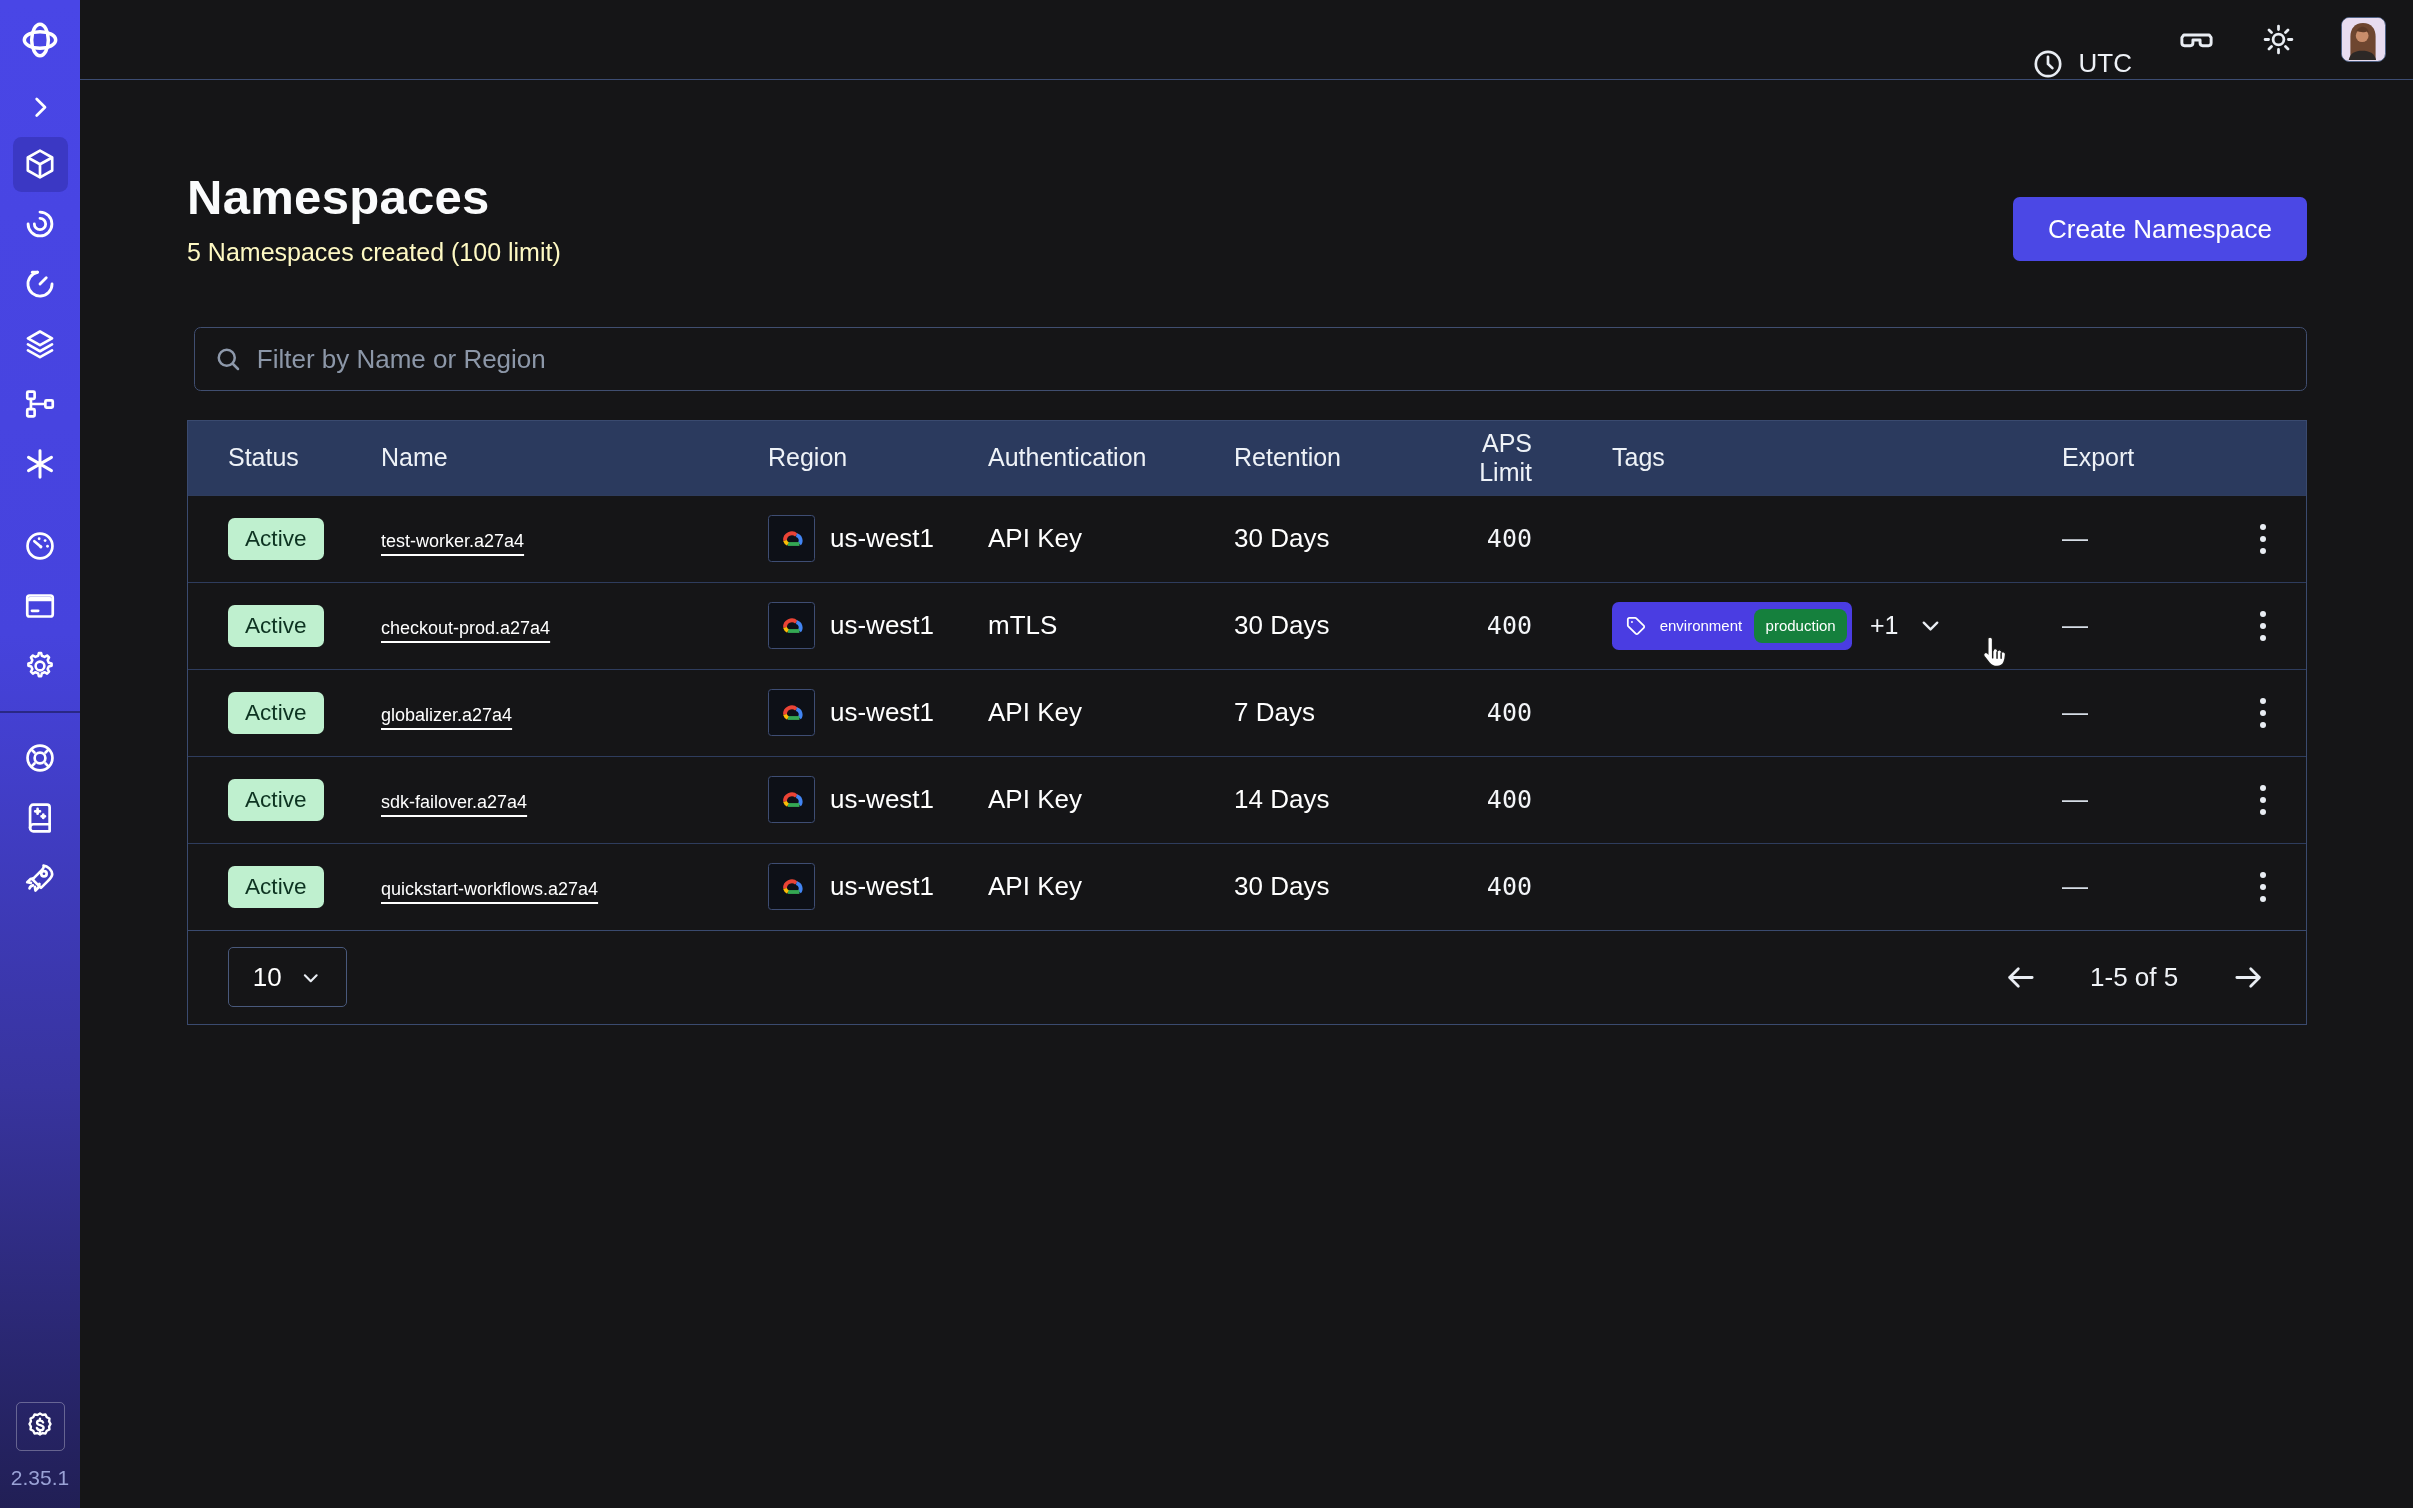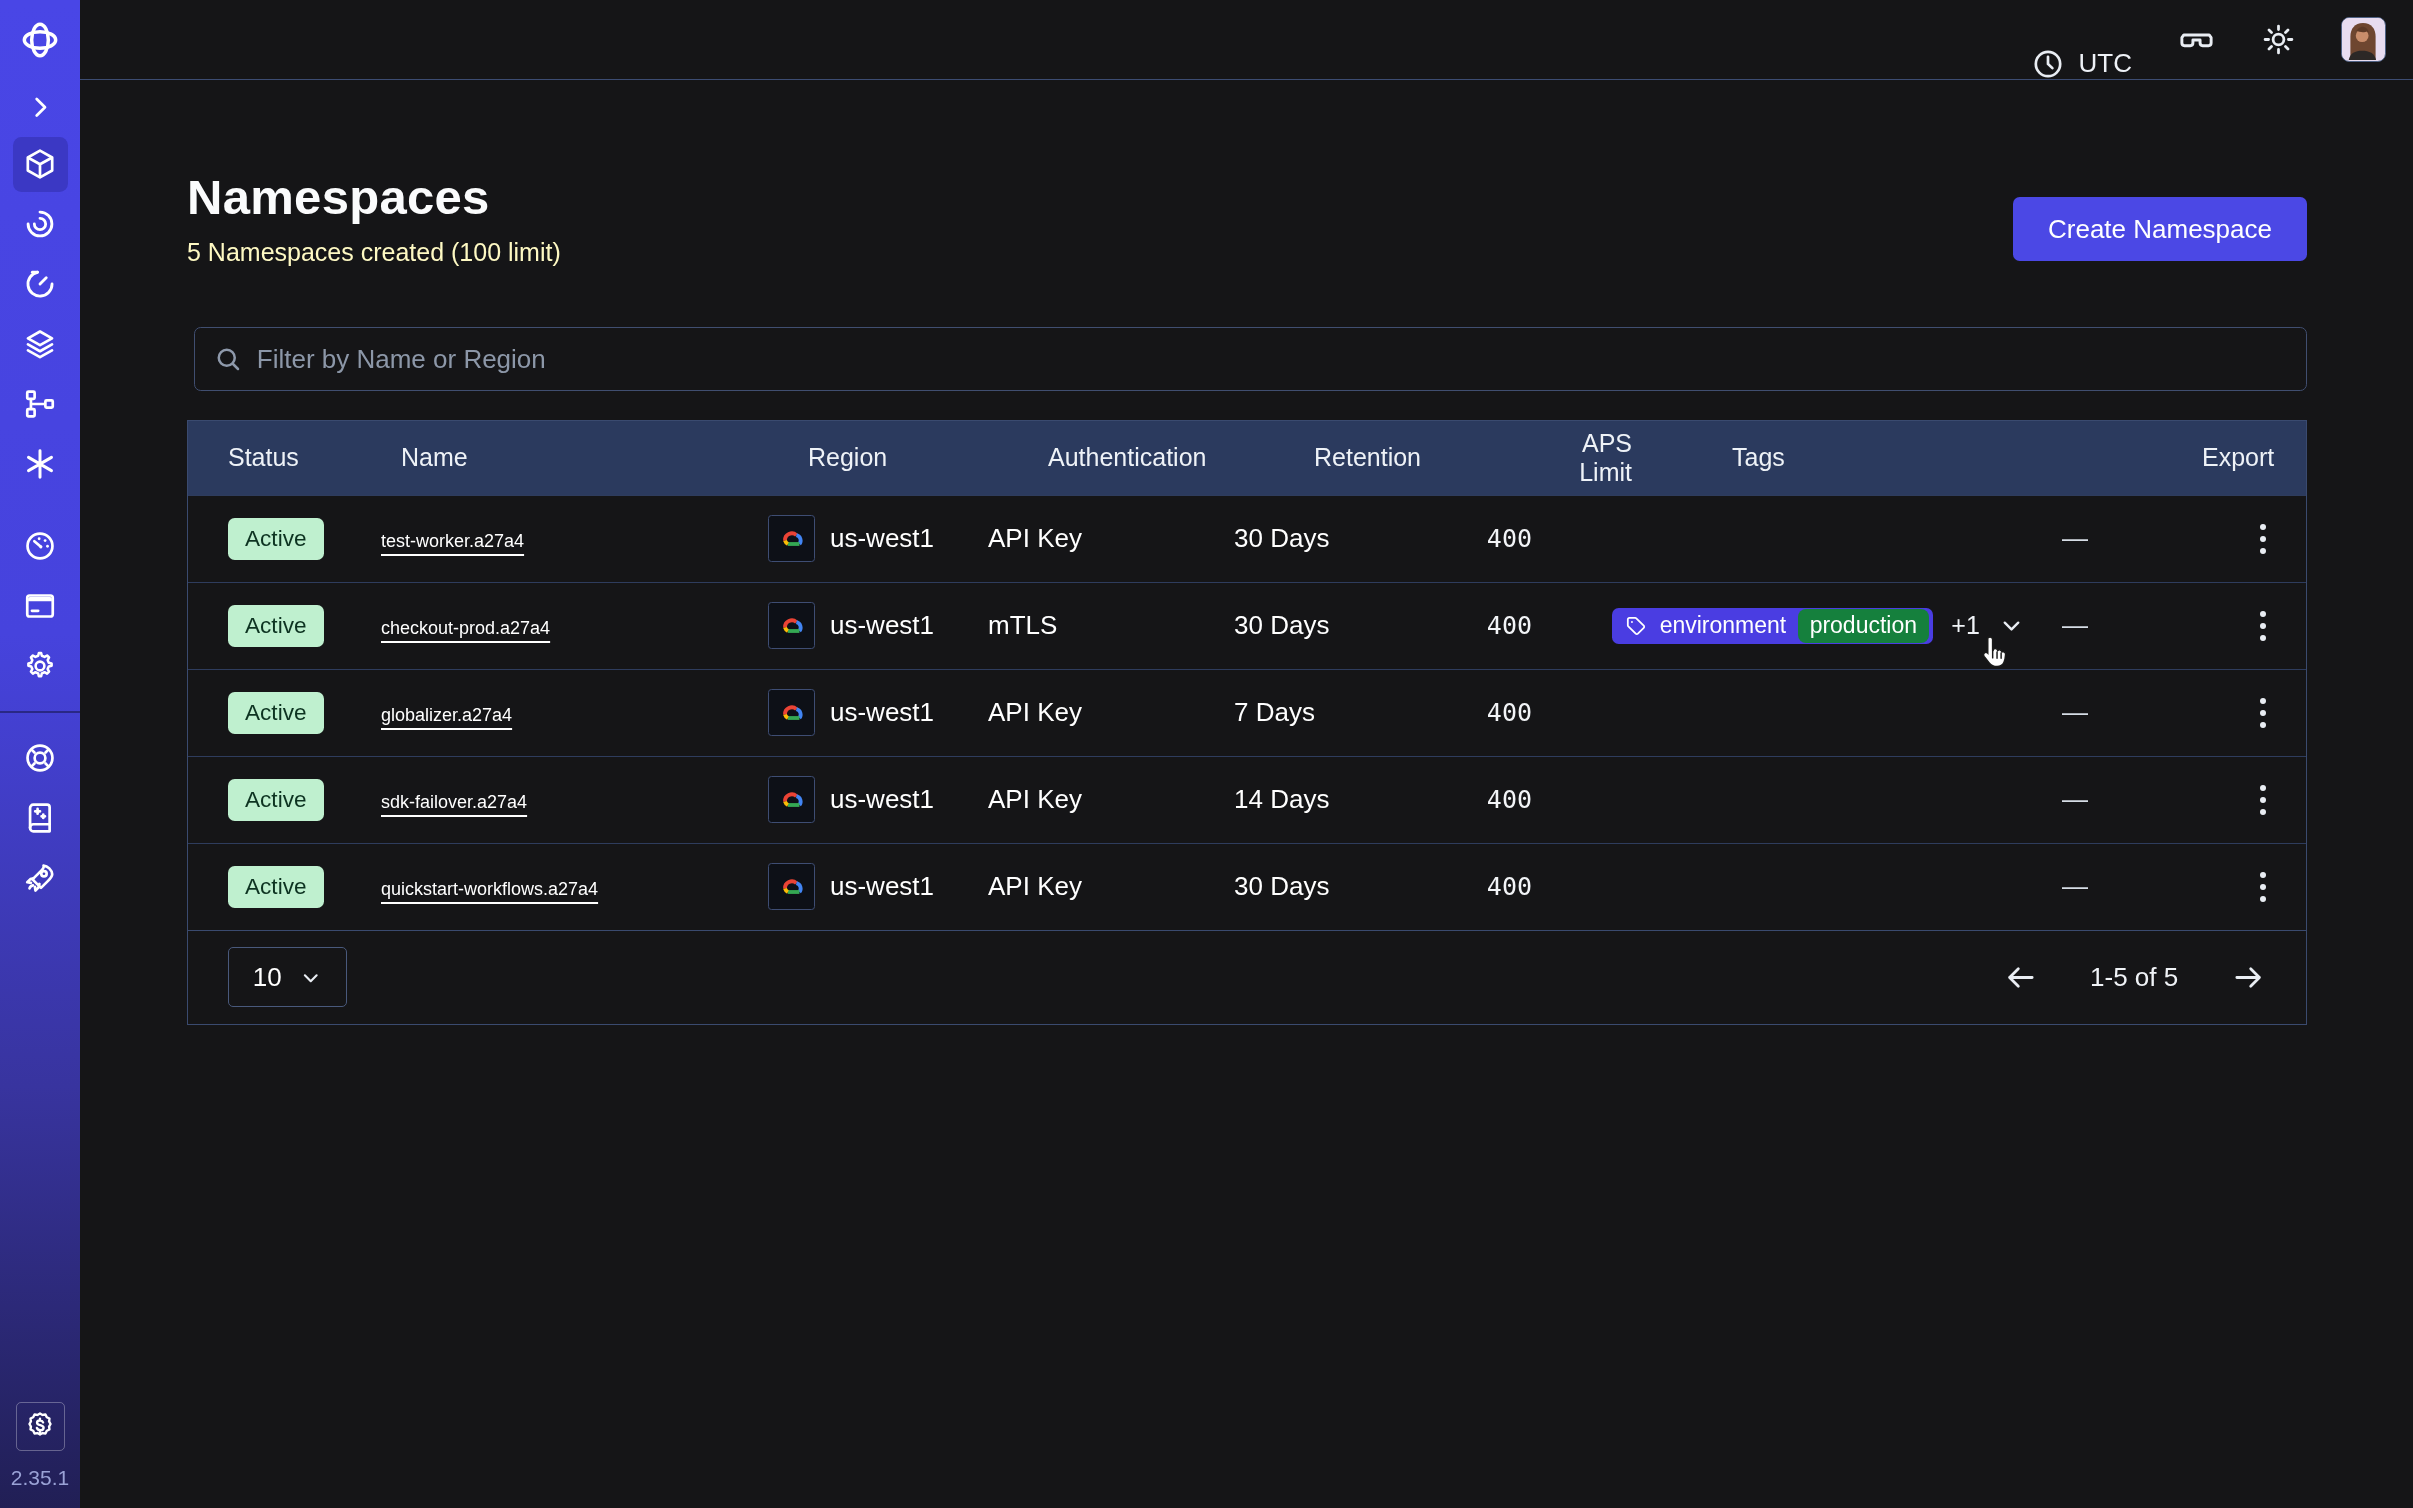--- a/index.html
+++ b/index.html
@@ -69,42 +69,42 @@
   }
   .filter-box input::placeholder { color:#8c97a8; }
 
   
   .table-card { margin-top:28.5px; border:1.7px solid #3a4a6f; }
   .thead, .trow {
     display:grid;
     grid-template-columns:153px 387px 220px 246px 189px 109px 530px 158px 1fr;
     padding-left:40px; align-items:center;
   }
-  .thead { height:74px; background:#2b3a5e; font-size:25px; font-weight:500; color:#eef2f7;gap:20px; }
+  .thead { height:74px; background:#2b3a5e; font-size:25px; font-weight:500; color:#eef2f7; }
   .trow { height:87px; border-top:1.7px solid #2e3c5d; font-size:26px; background:#151517; }
   .th-aps, .td-aps { text-align:right; }
   .th-tags, .td-tags { padding-left:80px; }
   .td-aps { font-family:"DejaVu Sans Mono", monospace; font-size:25px; color:#f2f4f7; }
   .status-badge {
     display:inline-flex; align-items:center; height:42px; padding:0 17px;
     background:#bff0cf; color:#0d3321; border-radius:6.7px; font-size:22.6px;
   }
   .name-link {
     color:#fff; text-decoration:underline; text-underline-offset:6.7px;
     text-decoration-thickness:1.7px; font-size:18px; cursor:pointer;
   }
   .region-cell { display:flex; align-items:center; gap:15px; }
   .gcp-box {
     width:47px; height:47px; border:1.7px solid #3e4d73; border-radius:3.4px;
     background:#0d1017; display:flex; align-items:center; justify-content:center;
   }
   .td-tags { display:flex; align-items:center; gap:18.4px; }
   .tag-pill {
-    height:36px; background:#4a3de2; border-radius:6.7px; display:inline-flex;
-    align-items:center; gap:11.7px; padding:0 4.2px 0 13.4px; font-size:23px; cursor:pointer;
+    height:48px; background:#4a3de2; border-radius:6.7px; display:inline-flex;
+    align-items:center; gap:11.7px; padding:0 4.2px 0 13.4px; font-size:15px; cursor:pointer;
   }
   .tag-chip { background:#15803d; border-radius:8px; padding:0 11.7px; height:34px; display:flex; align-items:center; }
   .tags-more { font-size:25px; color:#f0f3f7; }
   .chev-btn { cursor:pointer; }
   .td-export { color:#d6dde6; }
   .kebab { display:flex; flex-direction:column; gap:5.9px; align-items:center; cursor:pointer; width:34px; margin:0 auto; padding:5px 0; }
   .kebab i { width:5.9px; height:5.9px; border-radius:50%; background:#e9edf3; }
 
   .tfoot {
     display:flex; align-items:center; justify-content:space-between; height:94px;

